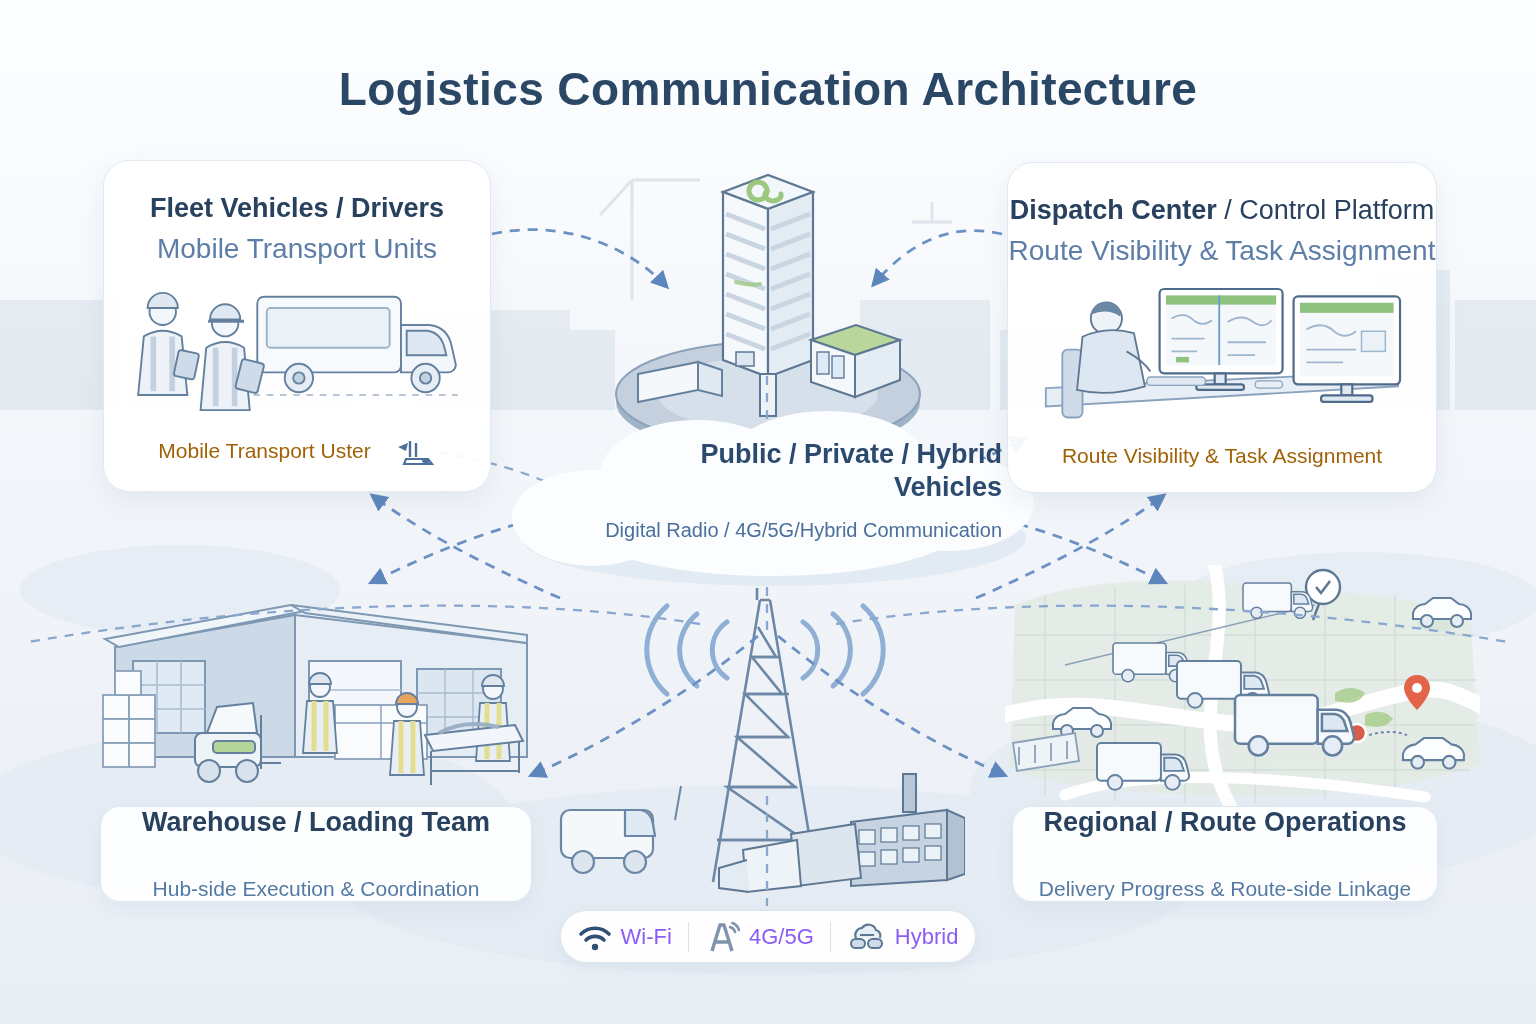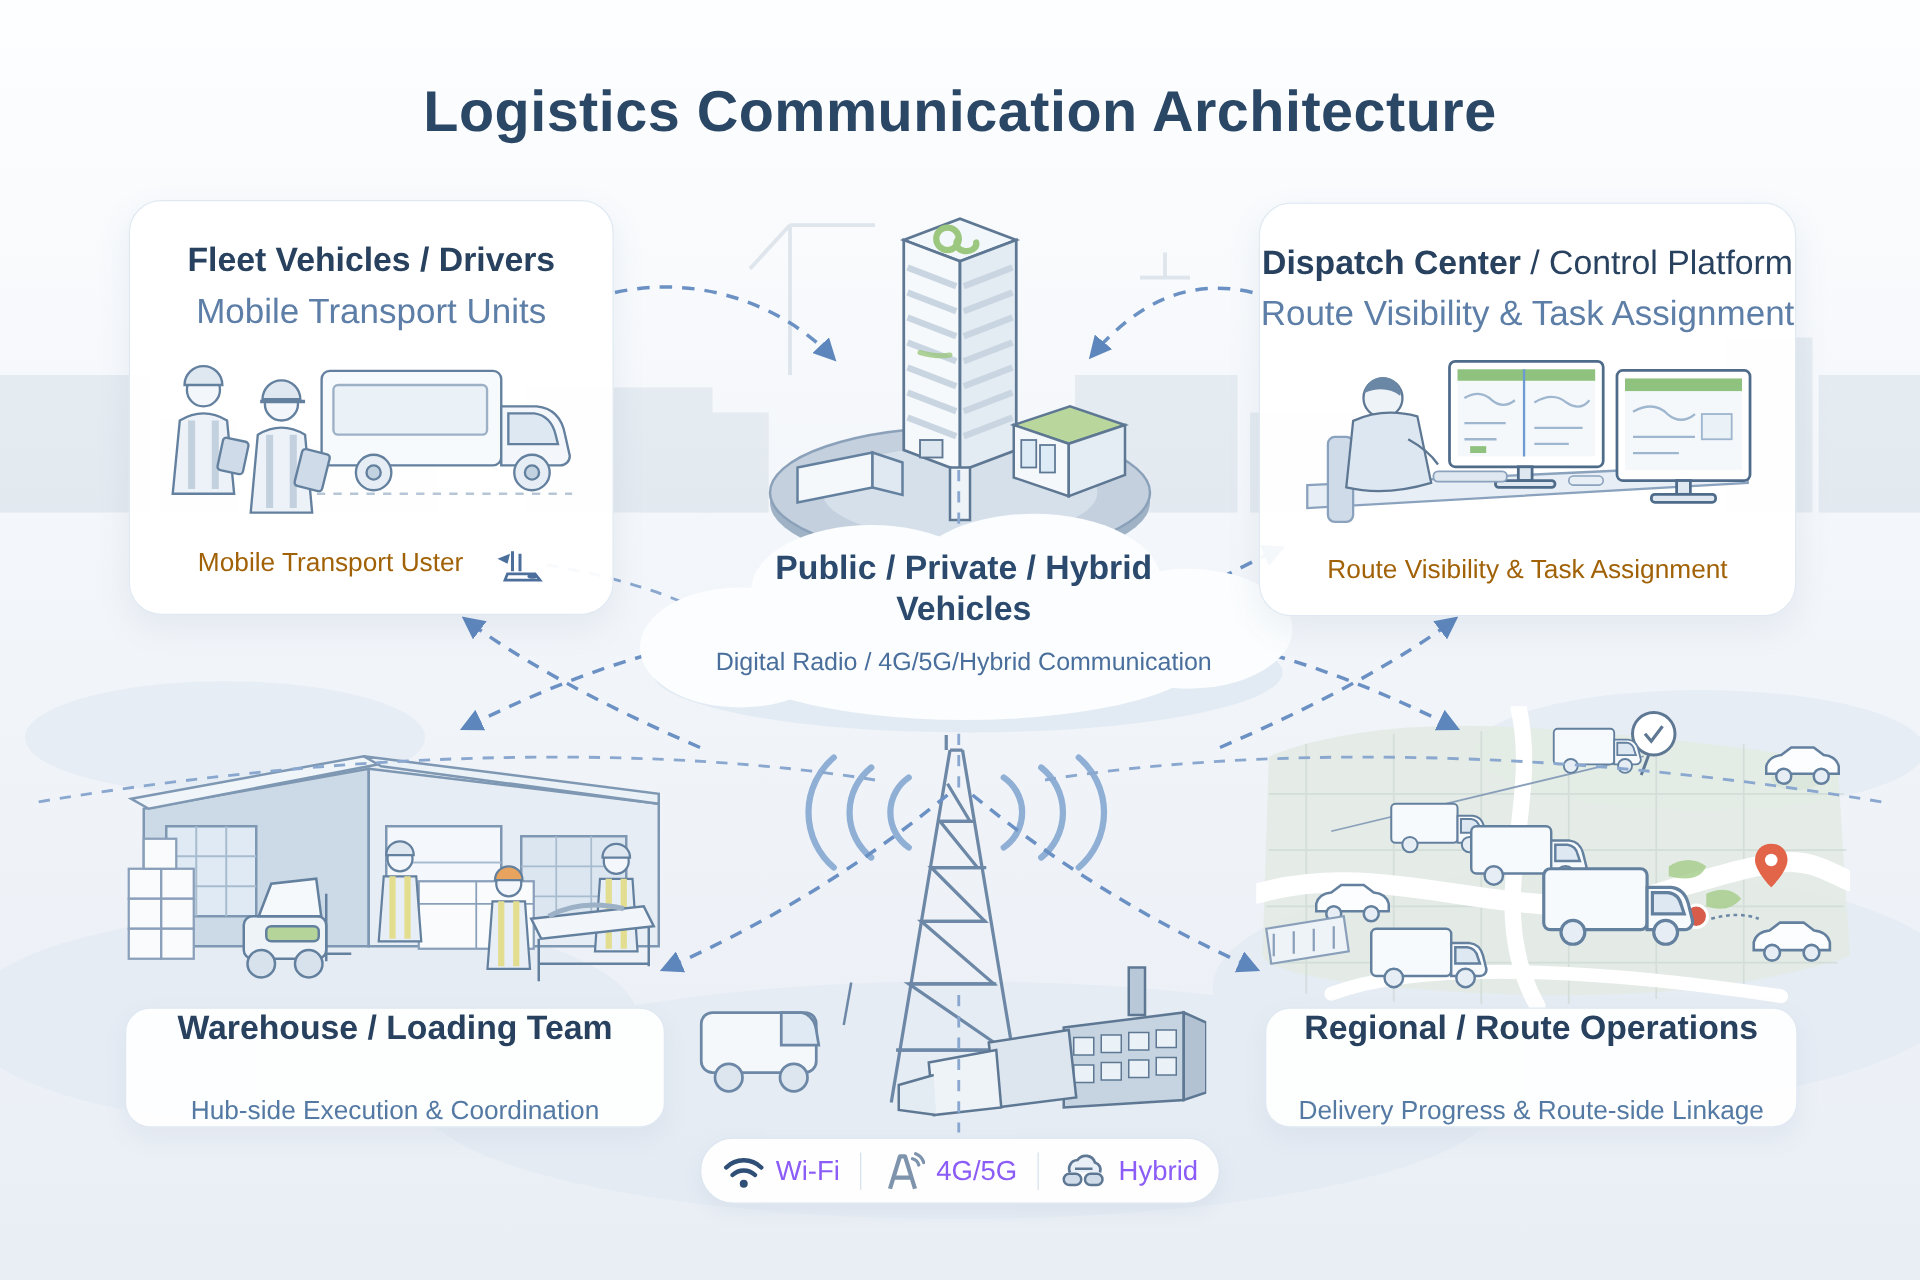--- a/index.html
+++ b/index.html
@@ -16,21 +16,21 @@
   .t-rest{font-weight:normal}
   .card-sub{font-size:28px;color:#5d7ea7;margin-top:9px;white-space:nowrap}
   .card-illus{flex:1;display:flex;align-items:center;justify-content:center;width:100%}
   .card-footer{font-size:21px;color:#a16207;display:flex;align-items:flex-start;gap:25px;
                margin-bottom:24px;white-space:nowrap}
   .bottom-card{position:absolute;background:rgba(255,255,255,.92);border:1.5px solid #dfe8f2;
         border-radius:20px;box-shadow:0 8px 20px rgba(96,125,160,.08);
         display:flex;flex-direction:column;align-items:center;justify-content:space-between;gap:7px}
   .bottom-card .bc-title{font-size:27px;font-weight:bold;color:#27415f;white-space:nowrap}
   .bottom-card .bc-sub{font-size:21px;color:#547aa4;white-space:nowrap}
-  .cloud-text{left:540px;top:438px;width:462px;text-align:center;pointer-events:none}
+  .cloud-text{left:540px;top:438px;width:462px;text-align:right;pointer-events:none}
   .cloud-title{font-size:27px;font-weight:bold;color:#2b4a6e;line-height:1.22}
   .cloud-sub{font-size:20px;color:#4a6f9c;margin-top:15px;white-space:nowrap}
   .legend{position:absolute;left:560px;top:910px;width:416px;height:53px;
           background:rgba(255,255,255,.95);border:1.5px solid #dbe5ef;border-radius:27px;
           display:flex;align-items:center;justify-content:space-evenly;
           box-shadow:0 6px 16px rgba(96,125,160,.08)}
   .legend-item{display:flex;align-items:center;gap:9px;font-size:22px;color:#8b5cf6;padding:0 4px}
   .legend-div{width:0;height:30px;border-left:1.5px solid #d6e1ec}
 </style>
 </head>

